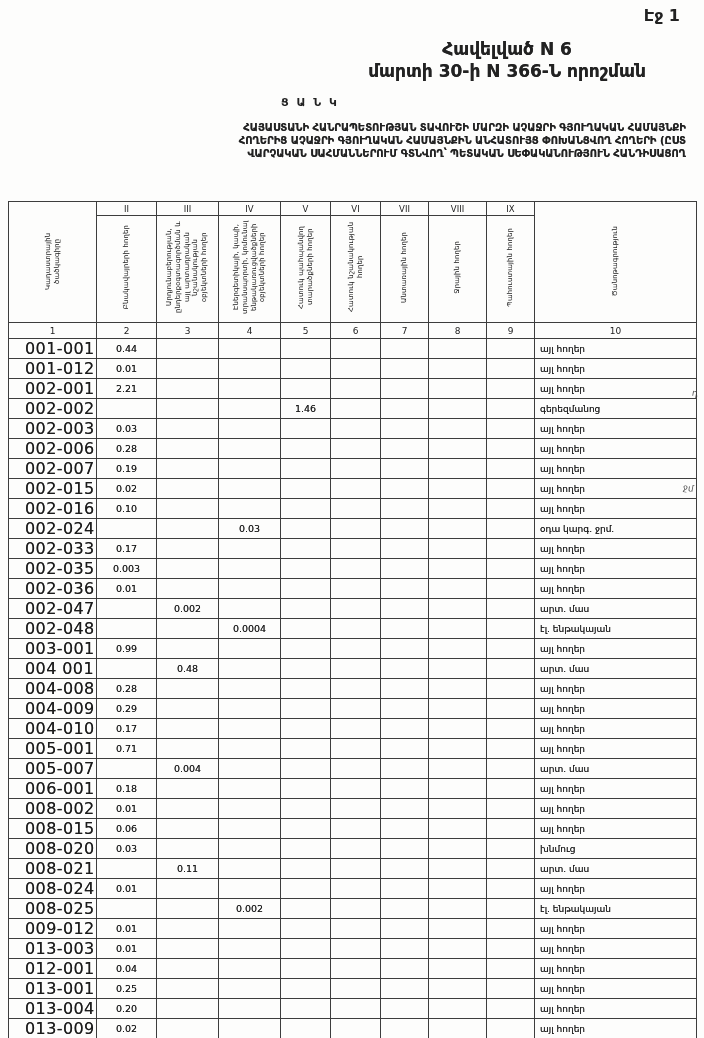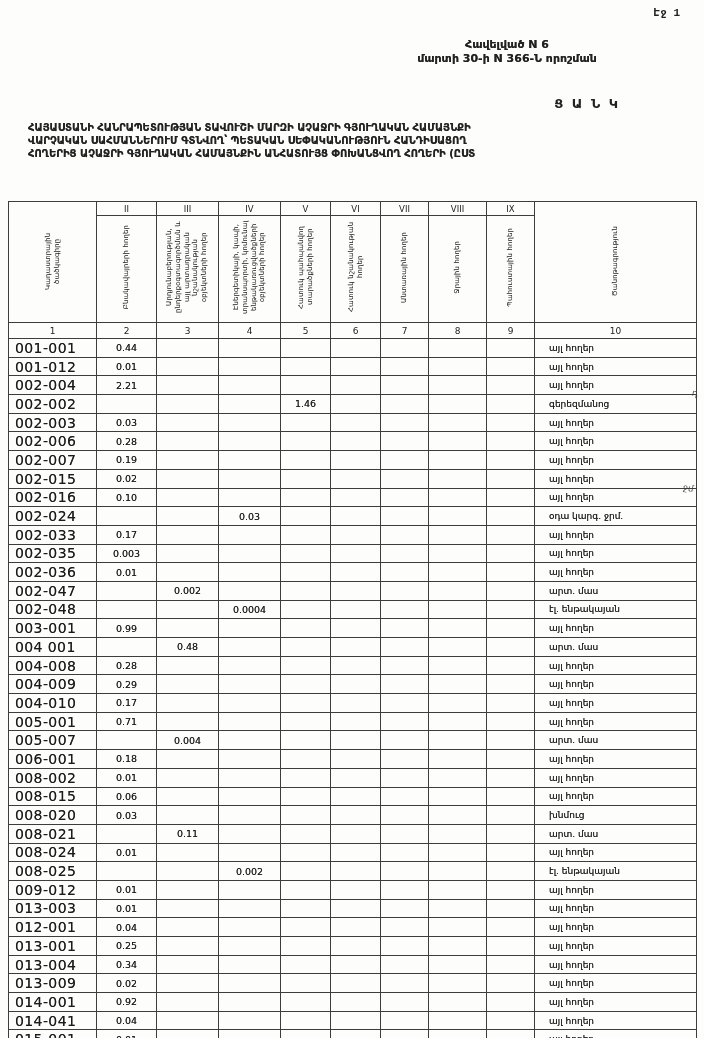--- a/index.html
+++ b/index.html
@@ -8,36 +8,36 @@
     background:#fdfdfc;
     font-family:"DejaVu Sans", sans-serif;
     color:#1d1d1d;
     position:relative;
     overflow:hidden;
   }
   .page { position:absolute; inset:0; }
 
   .page-number {
     position:absolute; top:6px; right:24px;
-    font-size:11px; font-weight:bold; color:#222;font-family:Liberation Mono, monospace;
+    font-size:16px; font-weight:bold; color:#222;
   }
   .appendix {
     position:absolute; top:38px; right:32px; width:330px;
-    text-align:center; font-size:11px; font-weight:bold;
+    text-align:center; font-size:17px; font-weight:bold;
     line-height:1.3; color:#222;
     text-shadow:0 0 0.4px #444;
   }
   .doc-title {
     position:absolute; top:96px; left:0; width:620px;
-    text-align:right; font-size:13px; font-weight:bold;
+    text-align:center; font-size:11px; font-weight:bold;
     letter-spacing:2px; color:#222;
   }
   .doc-subtitle {
-    position:absolute; top:121px; left:28px; width:644px;
-    text-align:left; font-size:10px; font-weight:bold;
+    position:absolute; top:121px; left:42px; width:644px;
+    text-align:right; font-size:10px; font-weight:bold;
     line-height:1.3; color:#222;
     text-shadow:0 0 0.4px #555;
   }
 
   table.land-table {
     position:absolute; left:8px; top:201px;
     border-collapse:collapse; table-layout:fixed;
     background:transparent;
   }
   .land-table th, .land-table td {
@@ -66,23 +66,23 @@
   .land-table tr.num-row th {
     height:15px; font-size:9px; text-align:center;
     vertical-align:middle; color:#222;
   }
   .land-table tbody td {
     height:17.7px; font-size:9.5px; color:#1b1b1b;
     vertical-align:middle;
     text-shadow:0 0 0.35px #555;
     white-space:nowrap;
   }
-  .land-table td.code { text-align:left; padding-left:6px; font-size:14px; letter-spacing:0.4px; }
+  .land-table td.code { text-align:left; padding-left:16px; font-size:16px; letter-spacing:0.4px; }
   .land-table td.val  { text-align:center; }
-  .land-table td.note { text-align:left; padding-left:14px; font-size:9px;margin-top:24px; }
+  .land-table td.note { text-align:left; padding-left:5px; font-size:9px;margin-top:24px; }
 
   .margin-mark {
     position:absolute; font-size:9px; color:#3a3a3a;
     transform:rotate(10deg); opacity:0.85;
   }
   .mark-1 { top:388px; left:692px; }
   .mark-2 { top:483px; left:683px; }
 </style>
 </head>
 <body>
@@ -93,22 +93,22 @@
 
   <div class="appendix">
     <div>Հավելված N 6</div>
     <div>մարտի 30-ի N 366-Ն որոշման</div>
   </div>
 
   <div class="doc-title">Ց Ա Ն Կ</div>
 
   <div class="doc-subtitle">
     <div>ՀԱՅԱՍՏԱՆԻ ՀԱՆՐԱՊԵՏՈՒԹՅԱՆ ՏԱՎՈՒՇԻ ՄԱՐԶԻ ԱՉԱՋՐԻ ԳՅՈՒՂԱԿԱՆ ՀԱՄԱՅՆՔԻ</div>
+    <div>ՀՈՂԵՐԻՑ ԱՉԱՋՐԻ ԳՅՈՒՂԱԿԱՆ ՀԱՄԱՅՆՔԻՆ ԱՆՀԱՏՈՒՅՑ ՓՈԽԱՆՑՎՈՂ ՀՈՂԵՐԻ (ԸՍՏ</div>
     <div>ՎԱՐՉԱԿԱՆ ՍԱՀՄԱՆՆԵՐՈՒՄ ԳՏՆՎՈՂ՝ ՊԵՏԱԿԱՆ ՍԵՓԱԿԱՆՈՒԹՅՈՒՆ ՀԱՆԴԻՍԱՑՈՂ</div>
-    <div>ՀՈՂԵՐԻՑ ԱՉԱՋՐԻ ԳՅՈՒՂԱԿԱՆ ՀԱՄԱՅՆՔԻՆ ԱՆՀԱՏՈՒՅՑ ՓՈԽԱՆՑՎՈՂ ՀՈՂԵՐԻ (ԸՍՏ</div>
   </div>
 
   <table class="land-table">
       <colgroup>
         <col style="width: 88px;">
         <col style="width: 60px;">
         <col style="width: 62px;">
         <col style="width: 62px;">
         <col style="width: 50px;">
         <col style="width: 50px;">
@@ -172,21 +172,21 @@
           <td class="val"></td>
           <td class="val"></td>
           <td class="val"></td>
           <td class="val"></td>
           <td class="val"></td>
           <td class="val"></td>
           <td class="val"></td>
           <td class="note">այլ հողեր</td>
         </tr>
         <tr>
-          <td class="code">002-004</td>
+          <td class="code">002-001</td>
           <td class="val">2.21</td>
           <td class="val"></td>
           <td class="val"></td>
           <td class="val"></td>
           <td class="val"></td>
           <td class="val"></td>
           <td class="val"></td>
           <td class="val"></td>
           <td class="note">այլ հողեր</td>
         </tr>
@@ -545,21 +545,21 @@
           <td class="val"></td>
           <td class="val"></td>
           <td class="val"></td>
           <td class="val"></td>
           <td class="val"></td>
           <td class="val"></td>
           <td class="note">այլ հողեր</td>
         </tr>
         <tr>
           <td class="code">013-004</td>
-          <td class="val">0.34</td>
+          <td class="val">0.20</td>
           <td class="val"></td>
           <td class="val"></td>
           <td class="val"></td>
           <td class="val"></td>
           <td class="val"></td>
           <td class="val"></td>
           <td class="val"></td>
           <td class="note">այլ հողեր</td>
         </tr>
         <tr>

